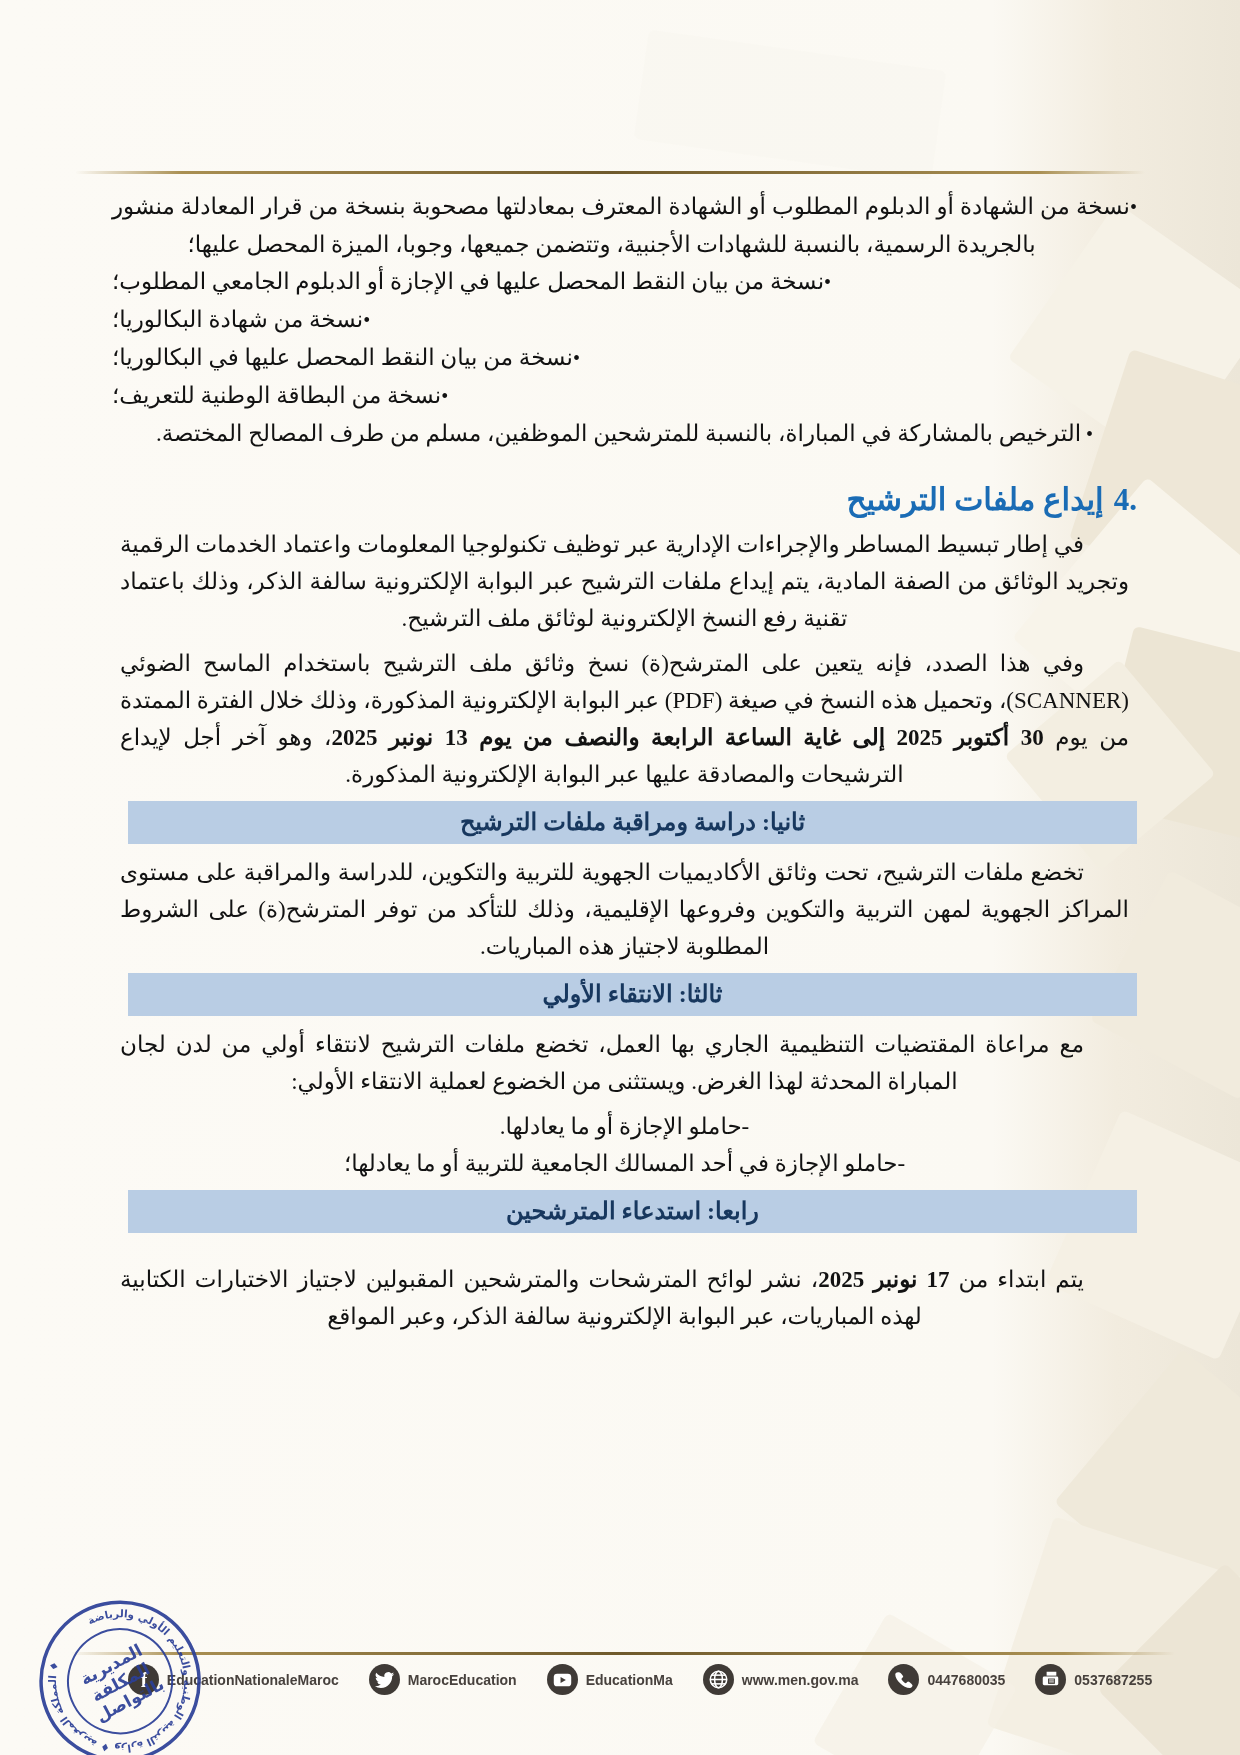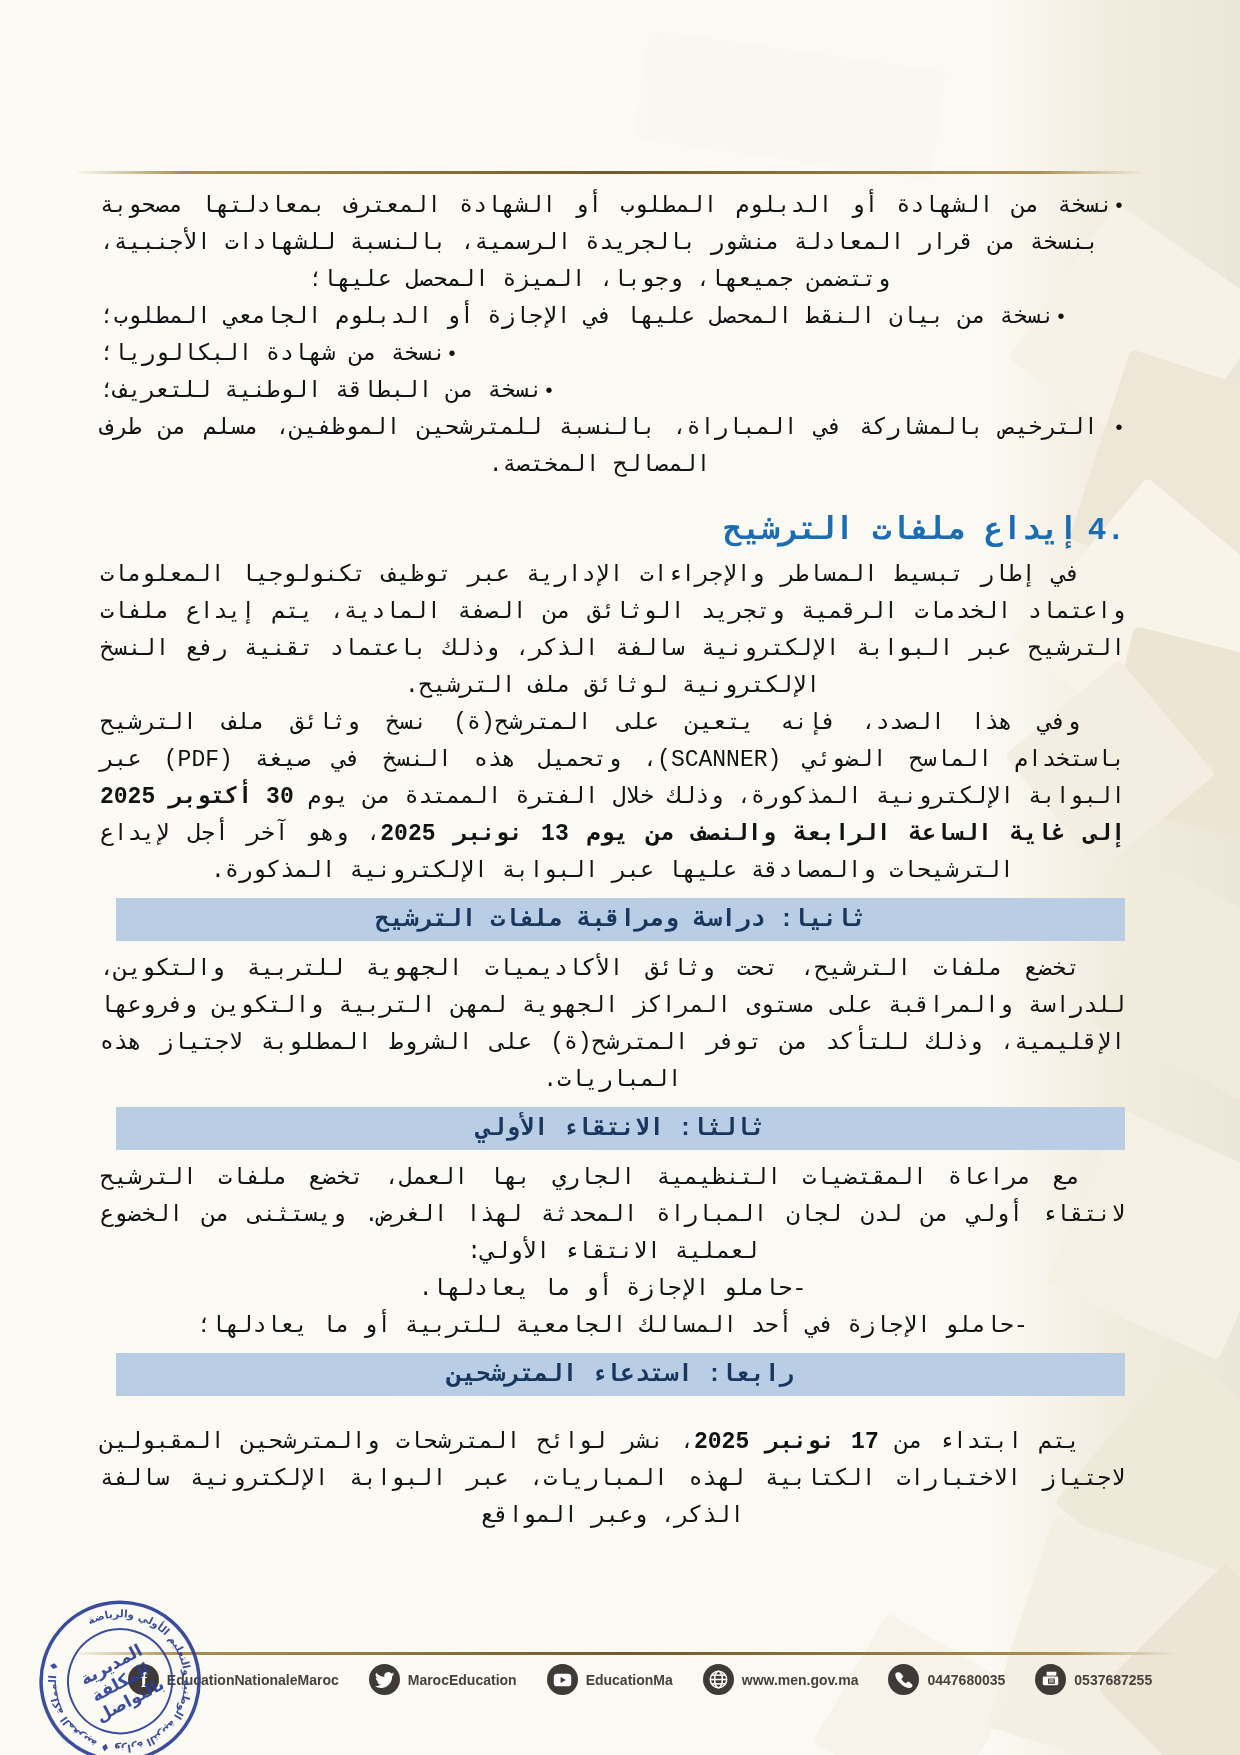--- a/index.html
+++ b/index.html
@@ -11,36 +11,36 @@
   
   .wm{position:absolute;z-index:0;}
   .wm.sq{border-radius:6px;}
   
   .goldline{
     position:absolute;height:3px;z-index:2;border-radius:2px;
     background:linear-gradient(90deg,rgba(170,145,85,0) 0%,#a98f52 10%,#6f5a2c 50%,#a98f52 90%,rgba(170,145,85,0) 100%);
   }
   
   .content{
-    position:absolute;left:100px;top:0;width:1025px;z-index:3;
+    position:absolute;left:112px;top:0;width:1025px;z-index:3;
     direction:rtl;color:#121212;font-size:23px;line-height:37px;
-    font-family:Liberation Mono, monospace;
+    font-family:Liberation Serif, serif;
   }
   .bullets{list-style:none;margin:188px 0 0 0;padding:0;}
   .bullets li{padding-right:26px;text-indent:-26px;}
   .bullets li::before{content:"•";font-size:20px;}
   .bullets li.sp::before{content:"• ";}
   .b-just{text-align:justify;text-align-last:center;}
   .b-line{text-align:left;}
   .h4{
     margin:28px 0 8px 0;color:#1a6cb5;font-weight:bold;font-size:31px;text-align:right;
   }
   .h4 .num{direction:ltr;unicode-bidi:embed;padding-left:10px;}
   .para{
-    margin:0;text-align:justify;text-align-last:center;text-indent:45px;
+    margin:8px;text-align:justify;text-align-last:center;text-indent:45px;
   }
   .para.bold{font-weight:bold;}
   .b{font-weight:bold;}
   .sub-centered{margin:0;text-align:center;}
   .banner{
     background:#b9cde4;color:#17375e;font-weight:bold;font-size:24px;
     text-align:center;text-indent:0;padding:3px 0;margin:8px 0 10px 16px;
   }
   
   .social-bar{
@@ -75,20 +75,21 @@
 
 <div class="goldline" style="left:75px;top:171px;width:1070px;"></div>
 <div class="goldline" style="left:70px;top:1652px;width:1105px;"></div>
 
 <div class="content">
 
   <ul class="bullets">
     <li class="b-just"><span>نسخة من الشهادة أو الدبلوم المطلوب أو الشهادة المعترف بمعادلتها مصحوبة بنسخة من قرار المعادلة منشور بالجريدة الرسمية، بالنسبة للشهادات الأجنبية، وتتضمن جميعها، وجوبا، الميزة المحصل عليها؛</span></li>
     <li class="b-line"><span>نسخة من بيان النقط المحصل عليها في الإجازة أو الدبلوم الجامعي المطلوب؛</span></li>
     <li class="b-line"><span>نسخة من شهادة البكالوريا؛</span></li>
+    <li class="b-line"><span>نسخة من بيان النقط المحصل عليها في البكالوريا؛</span></li>
     <li class="b-line"><span>نسخة من البطاقة الوطنية للتعريف؛</span></li>
     <li class="b-just sp"><span>الترخيص بالمشاركة في المباراة، بالنسبة للمترشحين الموظفين، مسلم من طرف المصالح المختصة.</span></li>
   </ul>
 
   <p class="h4"><span class="num">4.</span><span>إيداع ملفات الترشيح</span></p>
 
   <p class="para">في إطار تبسيط المساطر والإجراءات الإدارية عبر توظيف تكنولوجيا المعلومات واعتماد الخدمات الرقمية وتجريد الوثائق من الصفة المادية، يتم إيداع ملفات الترشيح عبر البوابة الإلكترونية سالفة الذكر، وذلك باعتماد تقنية رفع النسخ الإلكترونية لوثائق ملف الترشيح.</p>
 
   <p class="para"><span>وفي هذا الصدد، فإنه يتعين على المترشح(ة) نسخ وثائق ملف الترشيح باستخدام الماسح الضوئي (SCANNER)، وتحميل هذه النسخ في صيغة (PDF) عبر البوابة الإلكترونية المذكورة، وذلك خلال الفترة الممتدة من يوم </span><span class="b">30 أكتوبر 2025 إلى غاية الساعة الرابعة والنصف من يوم 13 نونبر 2025</span><span>، وهو آخر أجل لإيداع الترشيحات والمصادقة عليها عبر البوابة الإلكترونية المذكورة.</span></p>
 

